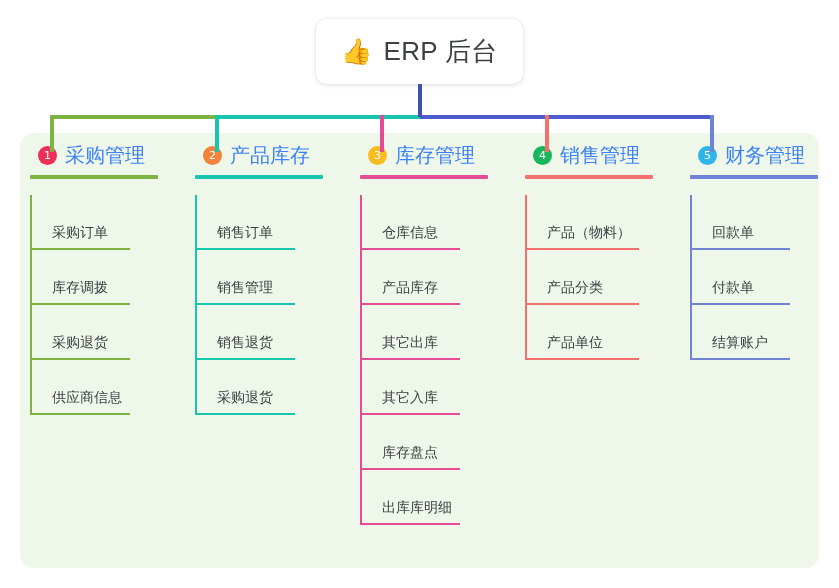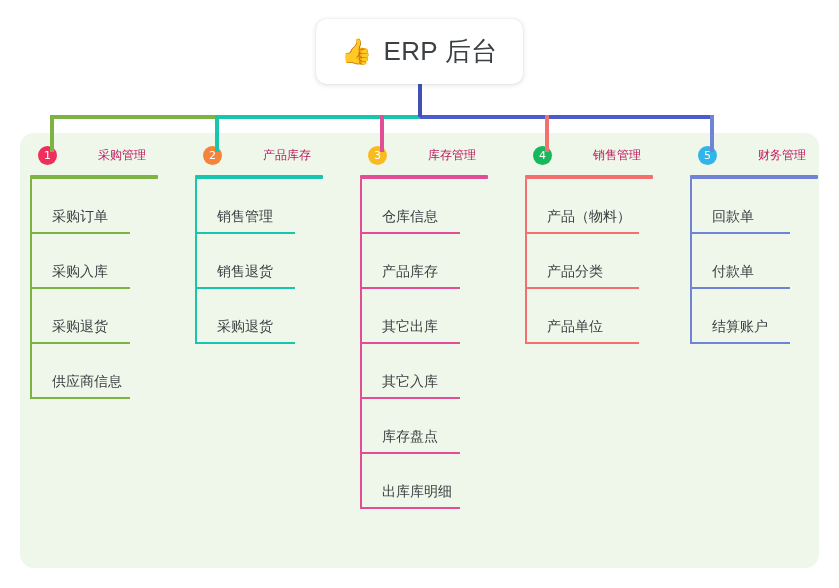--- a/index.html
+++ b/index.html
@@ -98,34 +98,33 @@
     height: 19px;
     border-radius: 50%;
     color: #ffffff;
     font-size: 11px;
     line-height: 19px;
     text-align: center;
     flex: 0 0 auto;
     font-family: "DejaVu Sans", sans-serif;
   }
   .col-title {
-    font-size: 12px;
-    color: #be185d;
+    font-size: 20px;
+    color: #3b82f6;
     white-space: nowrap;
-    margin-left: 33px;
   }
   .head-rule {
     height: 4px;
     border-radius: 1px;
     margin-top: 5px;
   }
 
   .leaves {
     position: relative;
-    margin-top: 0;
+    margin-top: 16px;
   }
   .leaf {
     position: relative;
     height: 55px;
     box-sizing: border-box;
   }
   .leaf-label {
     position: absolute;
     left: 32px;
     bottom: 8px;
@@ -178,21 +177,21 @@
       <div class="head-rule" style="width: 128px; margin-left: 10px; background: rgb(124, 179, 66);"></div>
       <div class="leaves">
         <div class="leaf">
           <div class="leaf-v" style="background: rgb(124, 179, 66);"></div>
           <div class="leaf-h" style="width: 100px; background: rgb(124, 179, 66);"></div>
           <div class="leaf-label">采购订单</div>
         </div>
         <div class="leaf">
           <div class="leaf-v" style="background: rgb(124, 179, 66);"></div>
           <div class="leaf-h" style="width: 100px; background: rgb(124, 179, 66);"></div>
-          <div class="leaf-label">采购入库</div>
+          <div class="leaf-label">库存调拨</div>
         </div>
         <div class="leaf">
           <div class="leaf-v" style="background: rgb(124, 179, 66);"></div>
           <div class="leaf-h" style="width: 100px; background: rgb(124, 179, 66);"></div>
           <div class="leaf-label">采购退货</div>
         </div>
         <div class="leaf">
           <div class="leaf-v" style="background: rgb(124, 179, 66);"></div>
           <div class="leaf-h" style="width: 100px; background: rgb(124, 179, 66);"></div>
           <div class="leaf-label">供应商信息</div>
@@ -202,20 +201,25 @@
     <div class="column" style="left: 185px; width: 165px;">
       <div class="col-head">
         <span class="badge" style="background: rgb(244, 132, 60);">2</span>
         <span class="col-title">产品库存</span>
       </div>
       <div class="head-rule" style="width: 128px; margin-left: 10px; background: rgb(24, 198, 174);"></div>
       <div class="leaves">
         <div class="leaf">
           <div class="leaf-v" style="background: rgb(24, 198, 174);"></div>
           <div class="leaf-h" style="width: 100px; background: rgb(24, 198, 174);"></div>
+          <div class="leaf-label">销售订单</div>
+        </div>
+        <div class="leaf">
+          <div class="leaf-v" style="background: rgb(24, 198, 174);"></div>
+          <div class="leaf-h" style="width: 100px; background: rgb(24, 198, 174);"></div>
           <div class="leaf-label">销售管理</div>
         </div>
         <div class="leaf">
           <div class="leaf-v" style="background: rgb(24, 198, 174);"></div>
           <div class="leaf-h" style="width: 100px; background: rgb(24, 198, 174);"></div>
           <div class="leaf-label">销售退货</div>
         </div>
         <div class="leaf">
           <div class="leaf-v" style="background: rgb(24, 198, 174);"></div>
           <div class="leaf-h" style="width: 100px; background: rgb(24, 198, 174);"></div>

